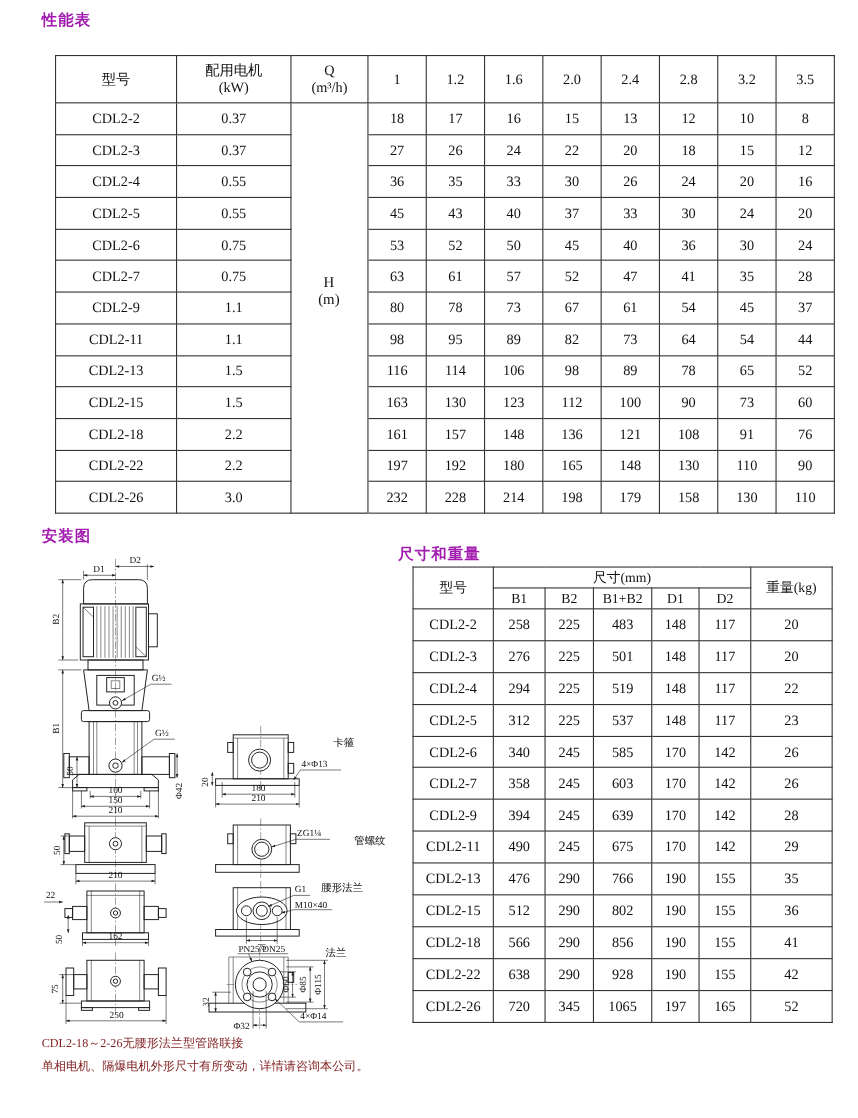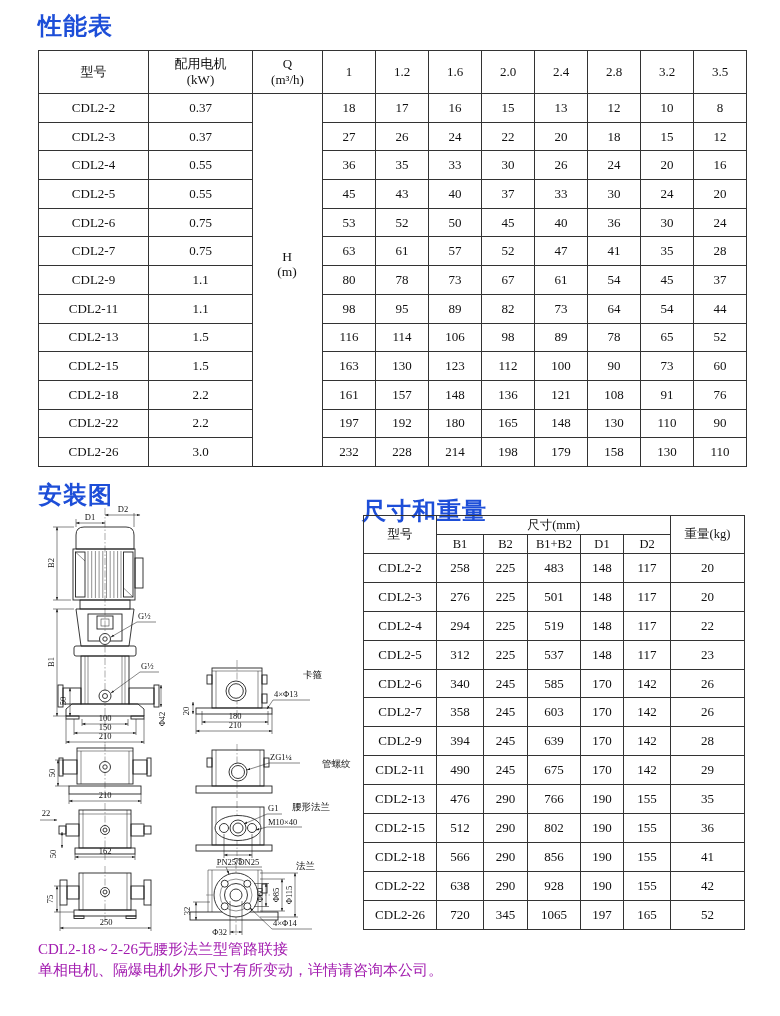--- a/index.html
+++ b/index.html
@@ -1,24 +1,24 @@
 <!DOCTYPE html>
 <html><head>
 <meta charset="utf-8">
 <style>
   html,body{margin:0;padding:0;}
   body{width:780px;height:1016px;background:#fff;position:relative;overflow:hidden;
        font-family:"Liberation Serif","DejaVu Serif",serif;color:#111;}
   .sec-title{position:absolute;font-family:"Liberation Sans","DejaVu Sans",sans-serif;
-       font-weight:bold;font-size:24px;color:#1d4ed8;letter-spacing:1px;}
+       font-weight:bold;font-size:14px;color:#a21caf;letter-spacing:1px;}
   #t1-title{left:38px;top:10px;}
   #t2-title{left:362px;top:495px;}
   #diag-title{left:38px;top:479px;text-align:center;}
 
-  .twrap{position:absolute;}
+  .twrap{position:absolute;margin-left:12px;}
   #t1wrap{left:38px;top:50px;width:708px;}
   #t2wrap{left:363px;top:515px;width:381px;}
 
   table{border-collapse:collapse;table-layout:fixed;border:1.5px solid #222;}
   th,td{border:1px solid #333;text-align:center;vertical-align:middle;
         font-weight:normal;padding:0;font-size:13px;color:#111;
         font-family:"Liberation Serif","DejaVu Serif",serif;white-space:nowrap;overflow:hidden;}
   #perf-table{width:708px;}
   #perf-table thead tr{height:43px;}
   #perf-table tbody tr{height:28.7px;}
@@ -33,21 +33,21 @@
 
   #diagram{position:absolute;left:30px;top:498px;width:330px;height:440px;}
   .o{fill:none;stroke:#222;stroke-width:0.9;}
   .ow{fill:#fff;stroke:#222;stroke-width:0.9;}
   .thin{fill:none;stroke:#222;stroke-width:0.5;}
   .d{stroke:#222;stroke-width:0.55;fill:none;}
   .c{stroke:#555;stroke-width:0.5;stroke-dasharray:7 2 1.5 2;fill:none;}
   .dt{font-family:"Liberation Serif","DejaVu Serif",serif;font-size:8.5px;fill:#111;}
   .ct{font-family:"Liberation Serif","DejaVu Serif",serif;font-size:9.5px;fill:#111;}
 
-  #footer{position:absolute;left:38px;top:939px;font-size:15px;line-height:21px;color:#a21caf;}
+  #footer{position:absolute;left:38px;top:939px;font-size:11px;line-height:21px;color:#7f1d1d;}
 </style>
 </head>
 <body>
 
 <div class="sec-title" id="t1-title">性能表</div>
 <div class="sec-title" id="diag-title">安装图</div>
 <div class="sec-title" id="t2-title">尺寸和重量</div>
 
 <div class="twrap" id="t1wrap">
   <table id="perf-table">

